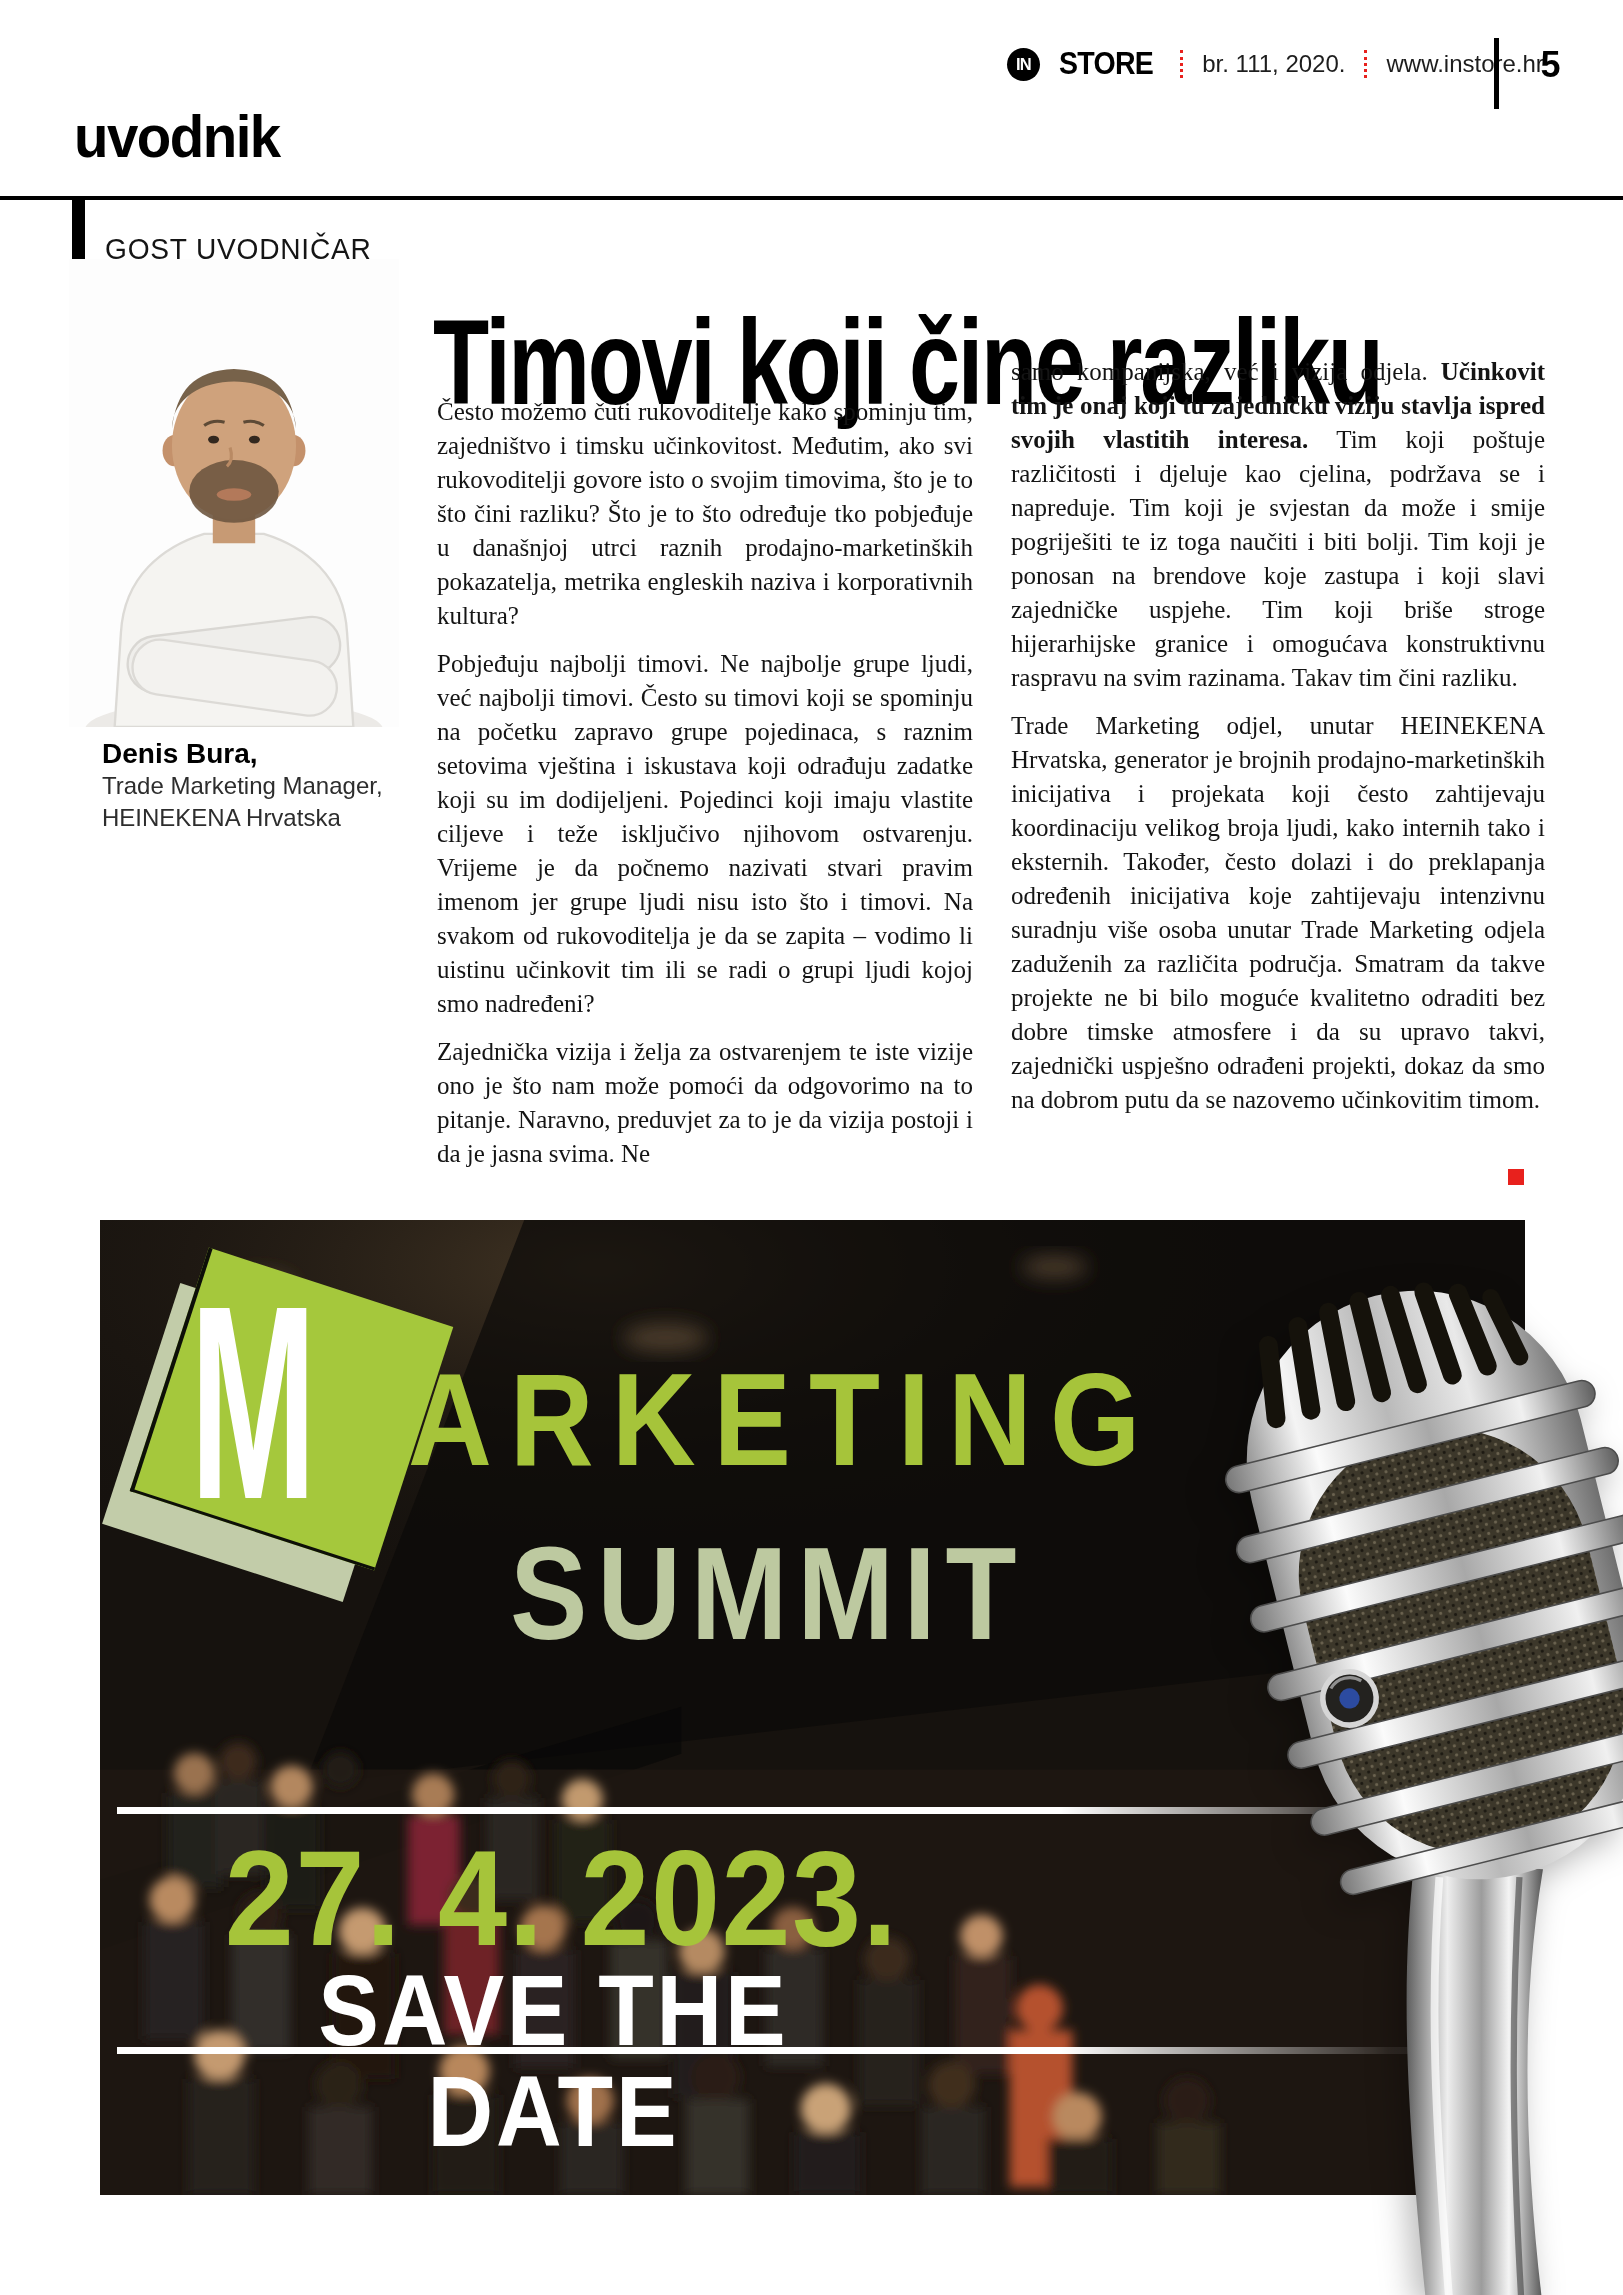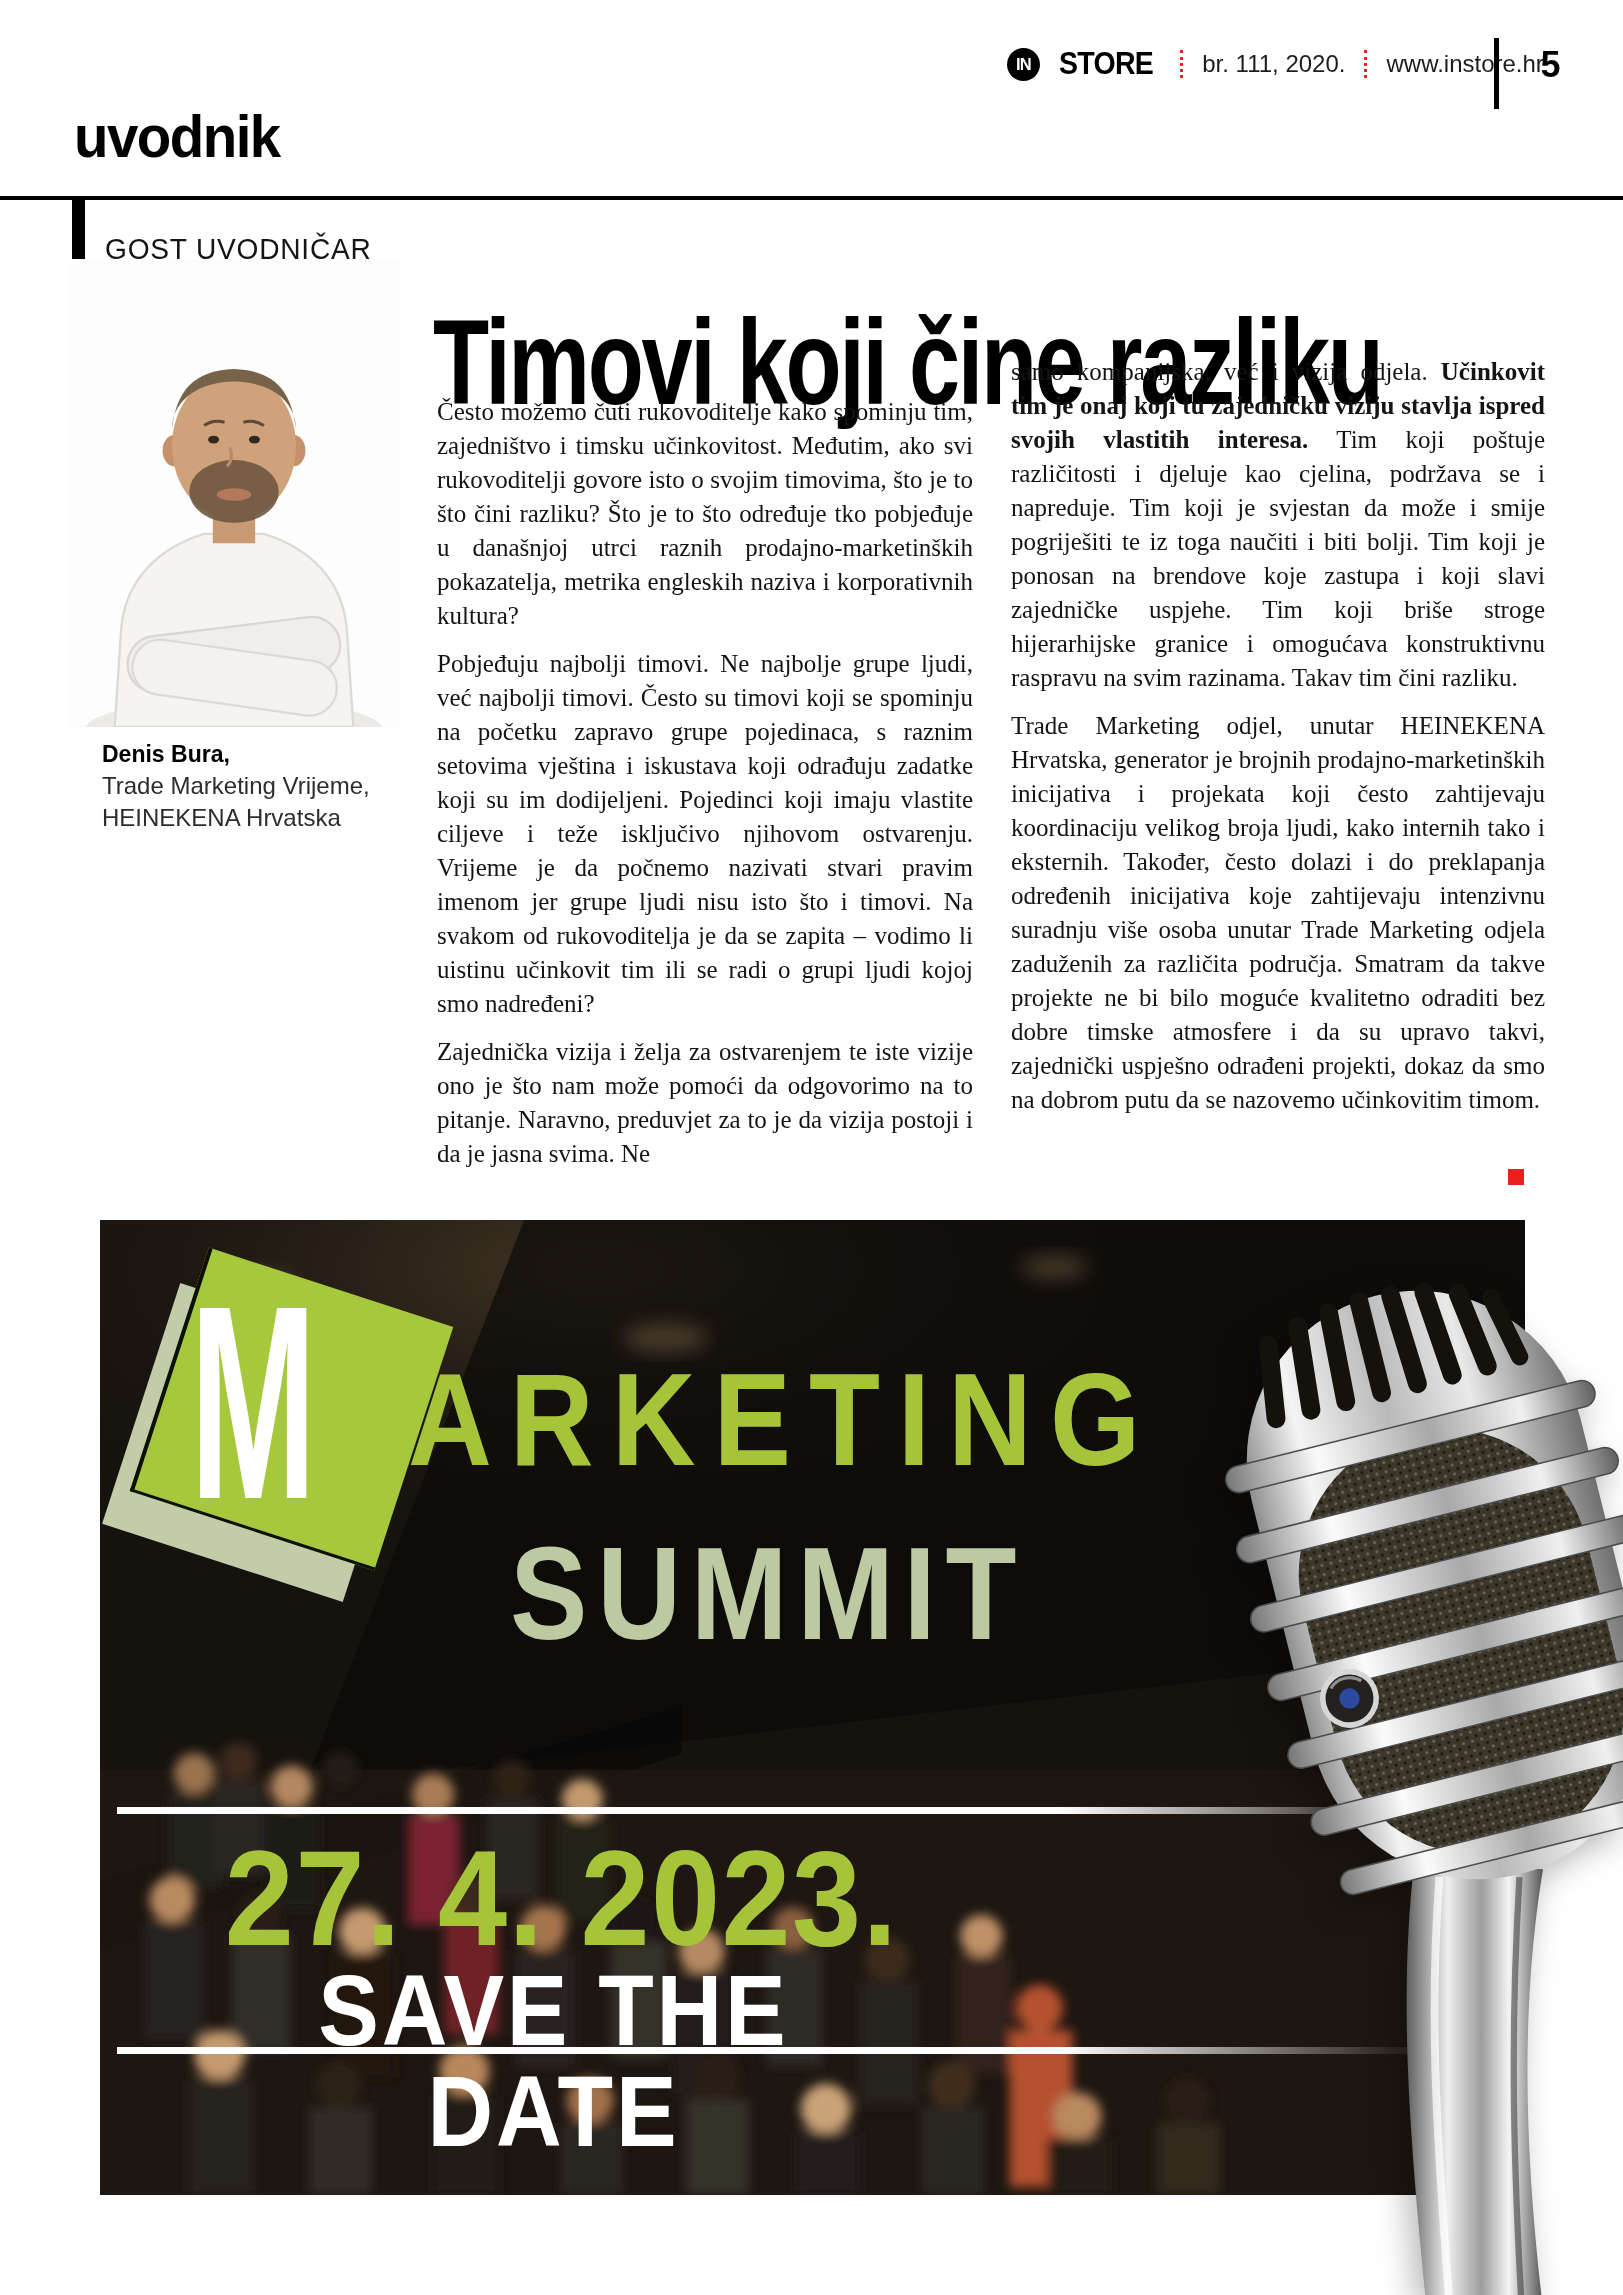--- a/index.html
+++ b/index.html
@@ -27,21 +27,21 @@
           transform:scaleX(.97);transform-origin:left top;}
 
   
   .headline{position:absolute;left:433px;top:221px;font-size:121px;font-weight:900;color:#000;
             letter-spacing:-3.1px;white-space:nowrap;transform:scaleX(.76);transform-origin:left top;
             line-height:1;}
 
   
   .portrait{position:absolute;left:69px;top:259px;width:330px;height:468px;}
   .caption{position:absolute;left:102px;top:738px;line-height:32px;}
-  .caption .name{font-weight:800;font-size:23px;color:#000;}
+  .caption .name{font-weight:800;font-size:28px;color:#000;}
   .caption .role,.caption .company{font-size:24px;color:#2d2d2d;font-weight:400;}
 
   
   .col{position:absolute;top:355px;width:536px;font-family:"Liberation Serif", serif;
        font-size:25px;line-height:34px;text-align:justify;color:#141414;}
   .col p{margin:0 0 14px 0;}
   .col-left{left:437px;margin-top:40px;}
   .col-right{left:1011px;width:534px;}
   .col b{font-weight:700;}
   .end-mark{position:absolute;left:1508px;top:1169px;width:15.7px;height:15.7px;background:#e8211d;}
@@ -120,21 +120,21 @@
     <ellipse cx="210" cy="300" rx="22" ry="8" fill="#b3795a"></ellipse>
     <ellipse cx="184" cy="230" rx="7" ry="5" fill="#33281f"></ellipse>
     <ellipse cx="236" cy="230" rx="7" ry="5" fill="#33281f"></ellipse>
     <path d="M172,212 q12,-8 26,-4" stroke="#5d4a36" stroke-width="4" fill="none"></path>
     <path d="M222,208 q14,-4 26,4" stroke="#5d4a36" stroke-width="4" fill="none"></path>
     <path d="M205,240 q5,16 -4,24" stroke="#b98a64" stroke-width="4" fill="none"></path>
   </svg>
 
   <div class="caption">
     <div class="name">Denis Bura,</div>
-    <div class="role">Trade Marketing Vrijeme,</div>
+    <div class="role">Trade Marketing Manager,</div>
     <div class="company">HEINEKENA Hrvatska</div>
   </div>
 
   <div class="col col-left">
     <p>Često možemo čuti rukovoditelje kako spominju tim, zajedništvo i timsku učinkovitost. Međutim, ako svi rukovoditelji govore isto o svojim timovima, što je to što čini razliku? Što je to što određuje tko pobjeđuje u današnjoj utrci raznih prodajno-marketinških pokazatelja, metrika engleskih naziva i korporativnih kultura?</p>
     <p>Pobjeđuju najbolji timovi. Ne najbolje grupe ljudi, već najbolji timovi. Često su timovi koji se spominju na početku zapravo grupe pojedinaca, s raznim setovima vještina i iskustava koji odrađuju zadatke koji su im dodijeljeni. Pojedinci koji imaju vlastite ciljeve i teže isključivo njihovom ostvarenju. Vrijeme je da počnemo nazivati stvari pravim imenom jer grupe ljudi nisu isto što i timovi. Na svakom od rukovoditelja je da se zapita – vodimo li uistinu učinkovit tim ili se radi o grupi ljudi kojoj smo nadređeni?</p>
     <p>Zajednička vizija i želja za ostvarenjem te iste vizije ono je što nam može pomoći da odgovorimo na to pitanje. Naravno, preduvjet za to je da vizija postoji i da je jasna svima. Ne</p>
   </div>
   <div class="col col-right">
     <p><span>samo kompanijska, već i vizija odjela. </span><b>Učinkovit tim je onaj koji tu zajedničku viziju stavlja ispred svojih vlastitih interesa.</b><span> Tim koji poštuje različitosti i djeluje kao cjelina, podržava se i napreduje. Tim koji je svjestan da može i smije pogriješiti te iz toga naučiti i biti bolji. Tim koji je ponosan na brendove koje zastupa i koji slavi zajedničke uspjehe. Tim koji briše stroge hijerarhijske granice i omogućava konstruktivnu raspravu na svim razinama. Takav tim čini razliku.</span></p>

